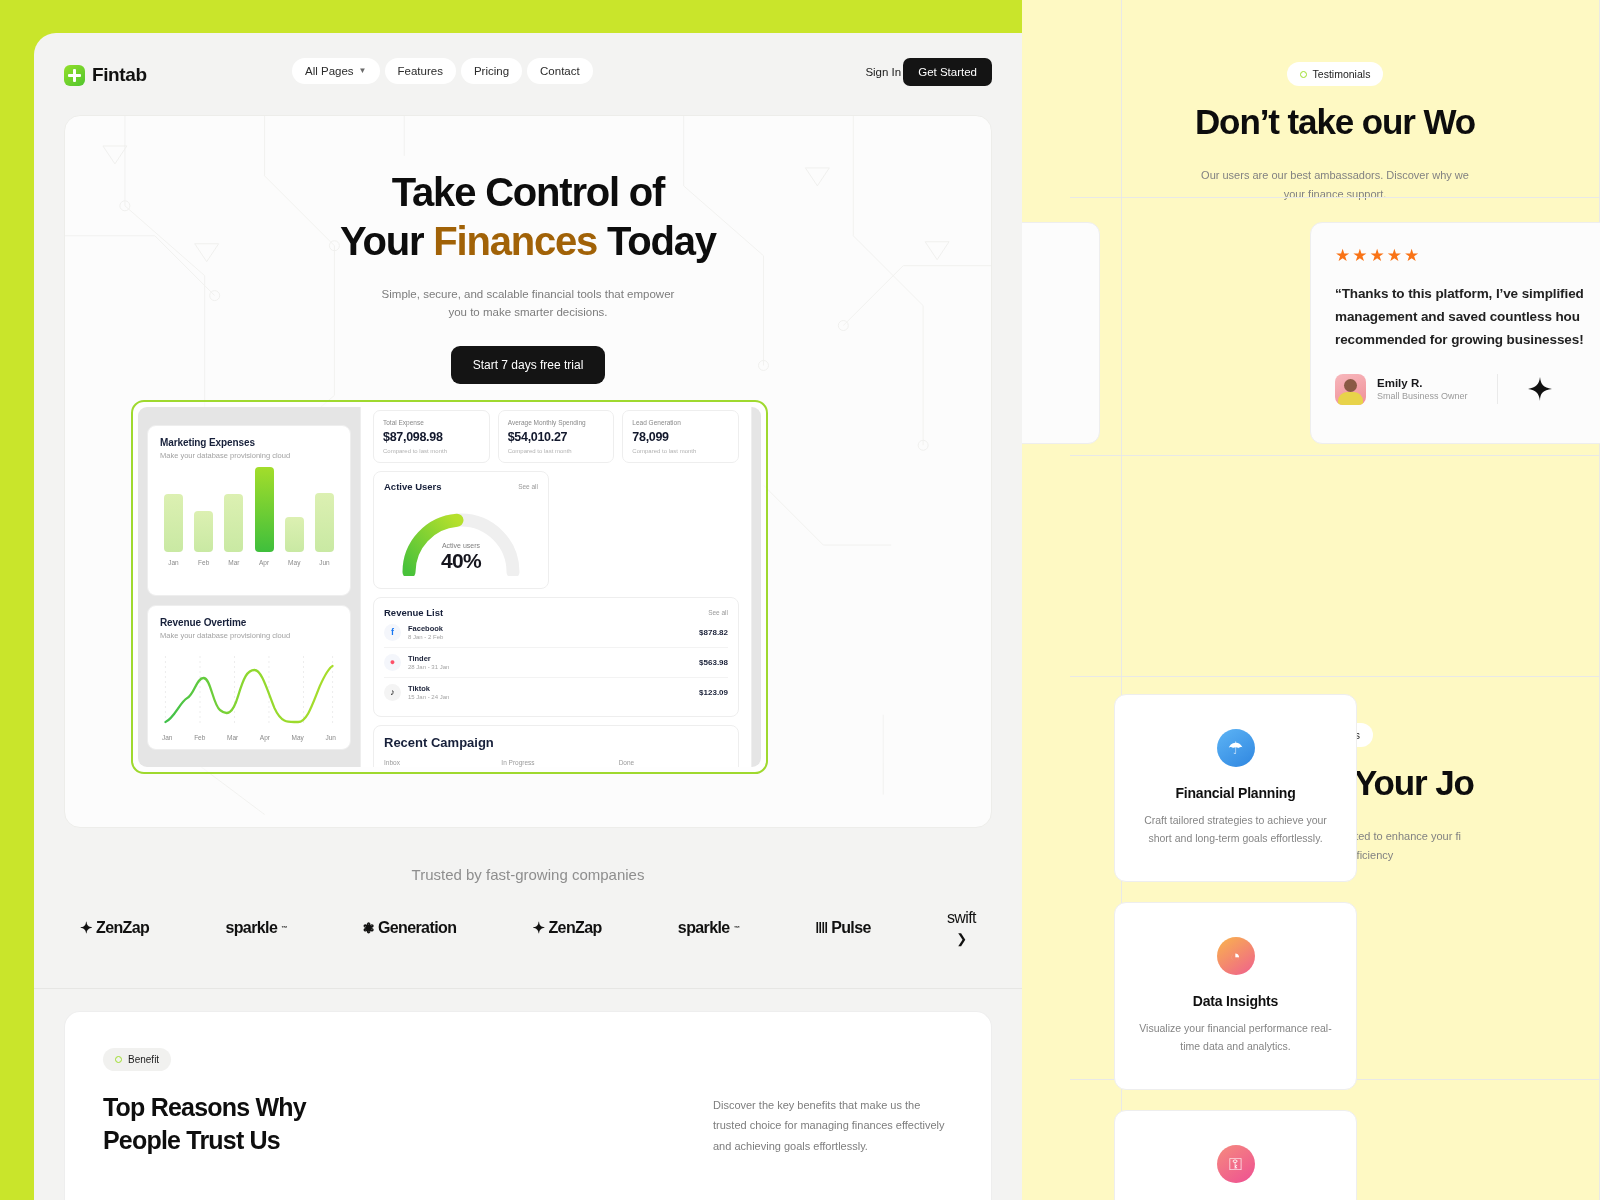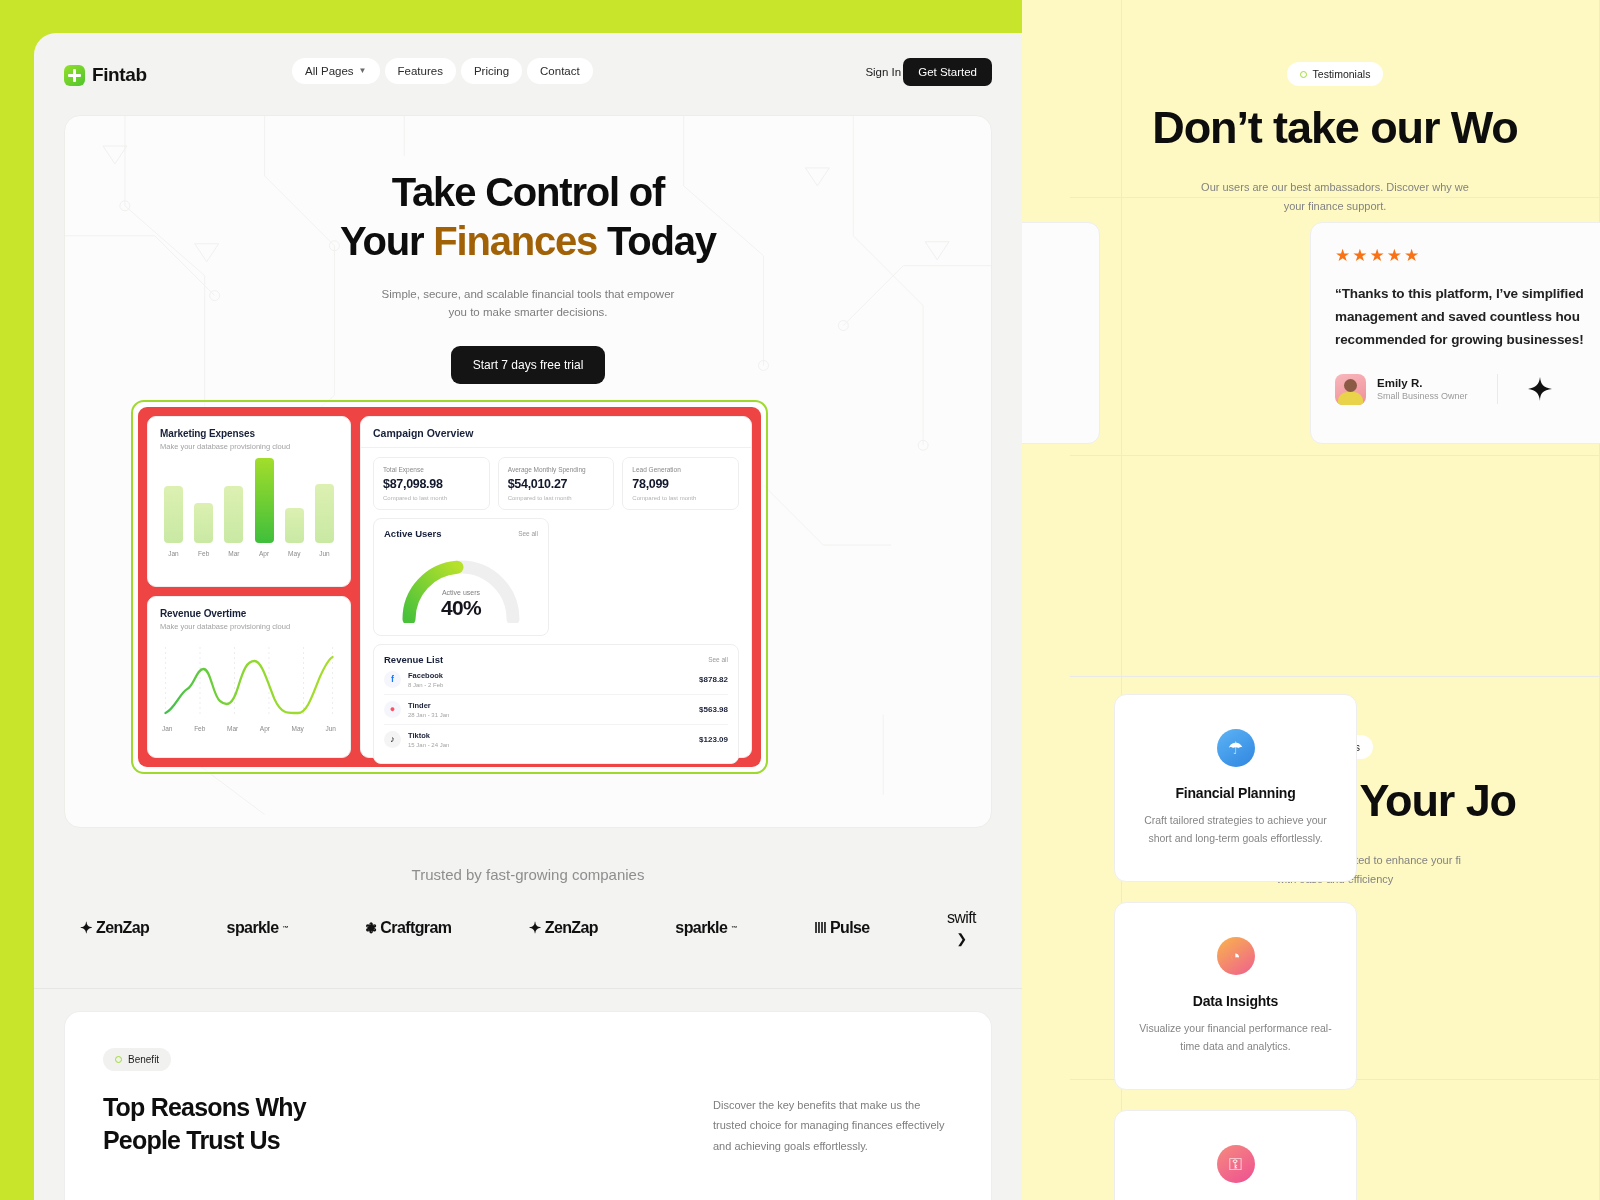--- a/index.html
+++ b/index.html
@@ -77,22 +77,22 @@
     font-family: "Liberation Sans", sans-serif;
   }
 
   
   .dash-wrap {
     position:absolute; left: 66px; top: 284px; width: 637px; height: 374px;
     border: 2px solid #9fd92e; border-radius: 13px; padding: 5px;
     background: rgba(255,255,255,.55);
   }
   .dash {
-    width:100%; height:100%; background:#ef4444; border-radius: 9px;
-    display:flex; overflow:hidden;
+    width:100%; height:100%; background:#e5e5e5; border-radius: 9px;
+    display:flex; overflow:hidden;align-items:center;
   }
   .dash-left { width: 222px; padding: 9px; display:flex; flex-direction:column; gap: 9px; }
   .dash-right { flex:1; padding: 9px 9px 9px 0; display:flex; flex-direction:column; }
 
   .card {
     background:#fff; border:1px solid #eeeeee; border-radius: 9px;
   }
   .card-title { font-size: 10px; font-weight:700; color:#17203a; letter-spacing:-.1px; }
   .card-sub { font-size: 7.5px; color:#a2a2a2; margin-top:3px; }
 
@@ -191,21 +191,21 @@
   }
   .rv-rail { position:absolute; left: 99px; top:0; bottom:0; width:1px; background:#e9e9e7; }
   .rv-rail2 { position:absolute; right: 0; top:0; bottom:0; width:1px; background:#e9e9e7; }
 
   .rv-sec-head { text-align:center; padding-top: 62px; }
   .rv-chip {
     display:inline-flex; align-items:center; gap:6px; background:#fff;
     border-radius:999px; padding: 6px 13px; font-size: 10.5px; color:#1c1c1c;
   }
   .rv-chip .dot { width:7px;height:7px;border-radius:50%;border:1.6px solid #9ede2c; }
-  .rv-h2 { font-size: 45px; font-weight:700; color:#0d0d0d; letter-spacing:-1.1px;
+  .rv-h2 { font-size: 35px; font-weight:700; color:#0d0d0d; letter-spacing:-1.1px;
            margin-top: 16px; white-space:nowrap; }
   .rv-p { font-size: 11px; color:#828282; line-height:1.7; margin-top: 24px; }
 
   .rv-hrule { position:absolute; left: 48px; right:0; height:1px; background:#e9e9e7; }
 
   .tcard {
     position:absolute; background:#fcfcfc; border:1px solid #eeeeee; border-radius: 12px;
     padding: 22px 24px;
   }
   .stars { color:#f97316; font-size: 17px; letter-spacing: 2px; }
@@ -520,21 +520,21 @@
           <div class="logo">
             <span style="font-size:15px">✦</span>
             <span>ZenZap</span>
           </div>
           <div class="logo" style="font-weight: 700;">
             <span>sparkle</span>
             <span class="sup">™</span>
           </div>
           <div class="logo">
             <span style="font-size:14px">❃</span>
-            <span>Craftgram</span>
+            <span>Generation</span>
           </div>
           <div class="logo">
             <span style="font-size:15px">✦</span>
             <span>ZenZap</span>
           </div>
           <div class="logo" style="font-weight: 700;">
             <span>sparkle</span>
             <span class="sup">™</span>
           </div>
           <div class="logo">

